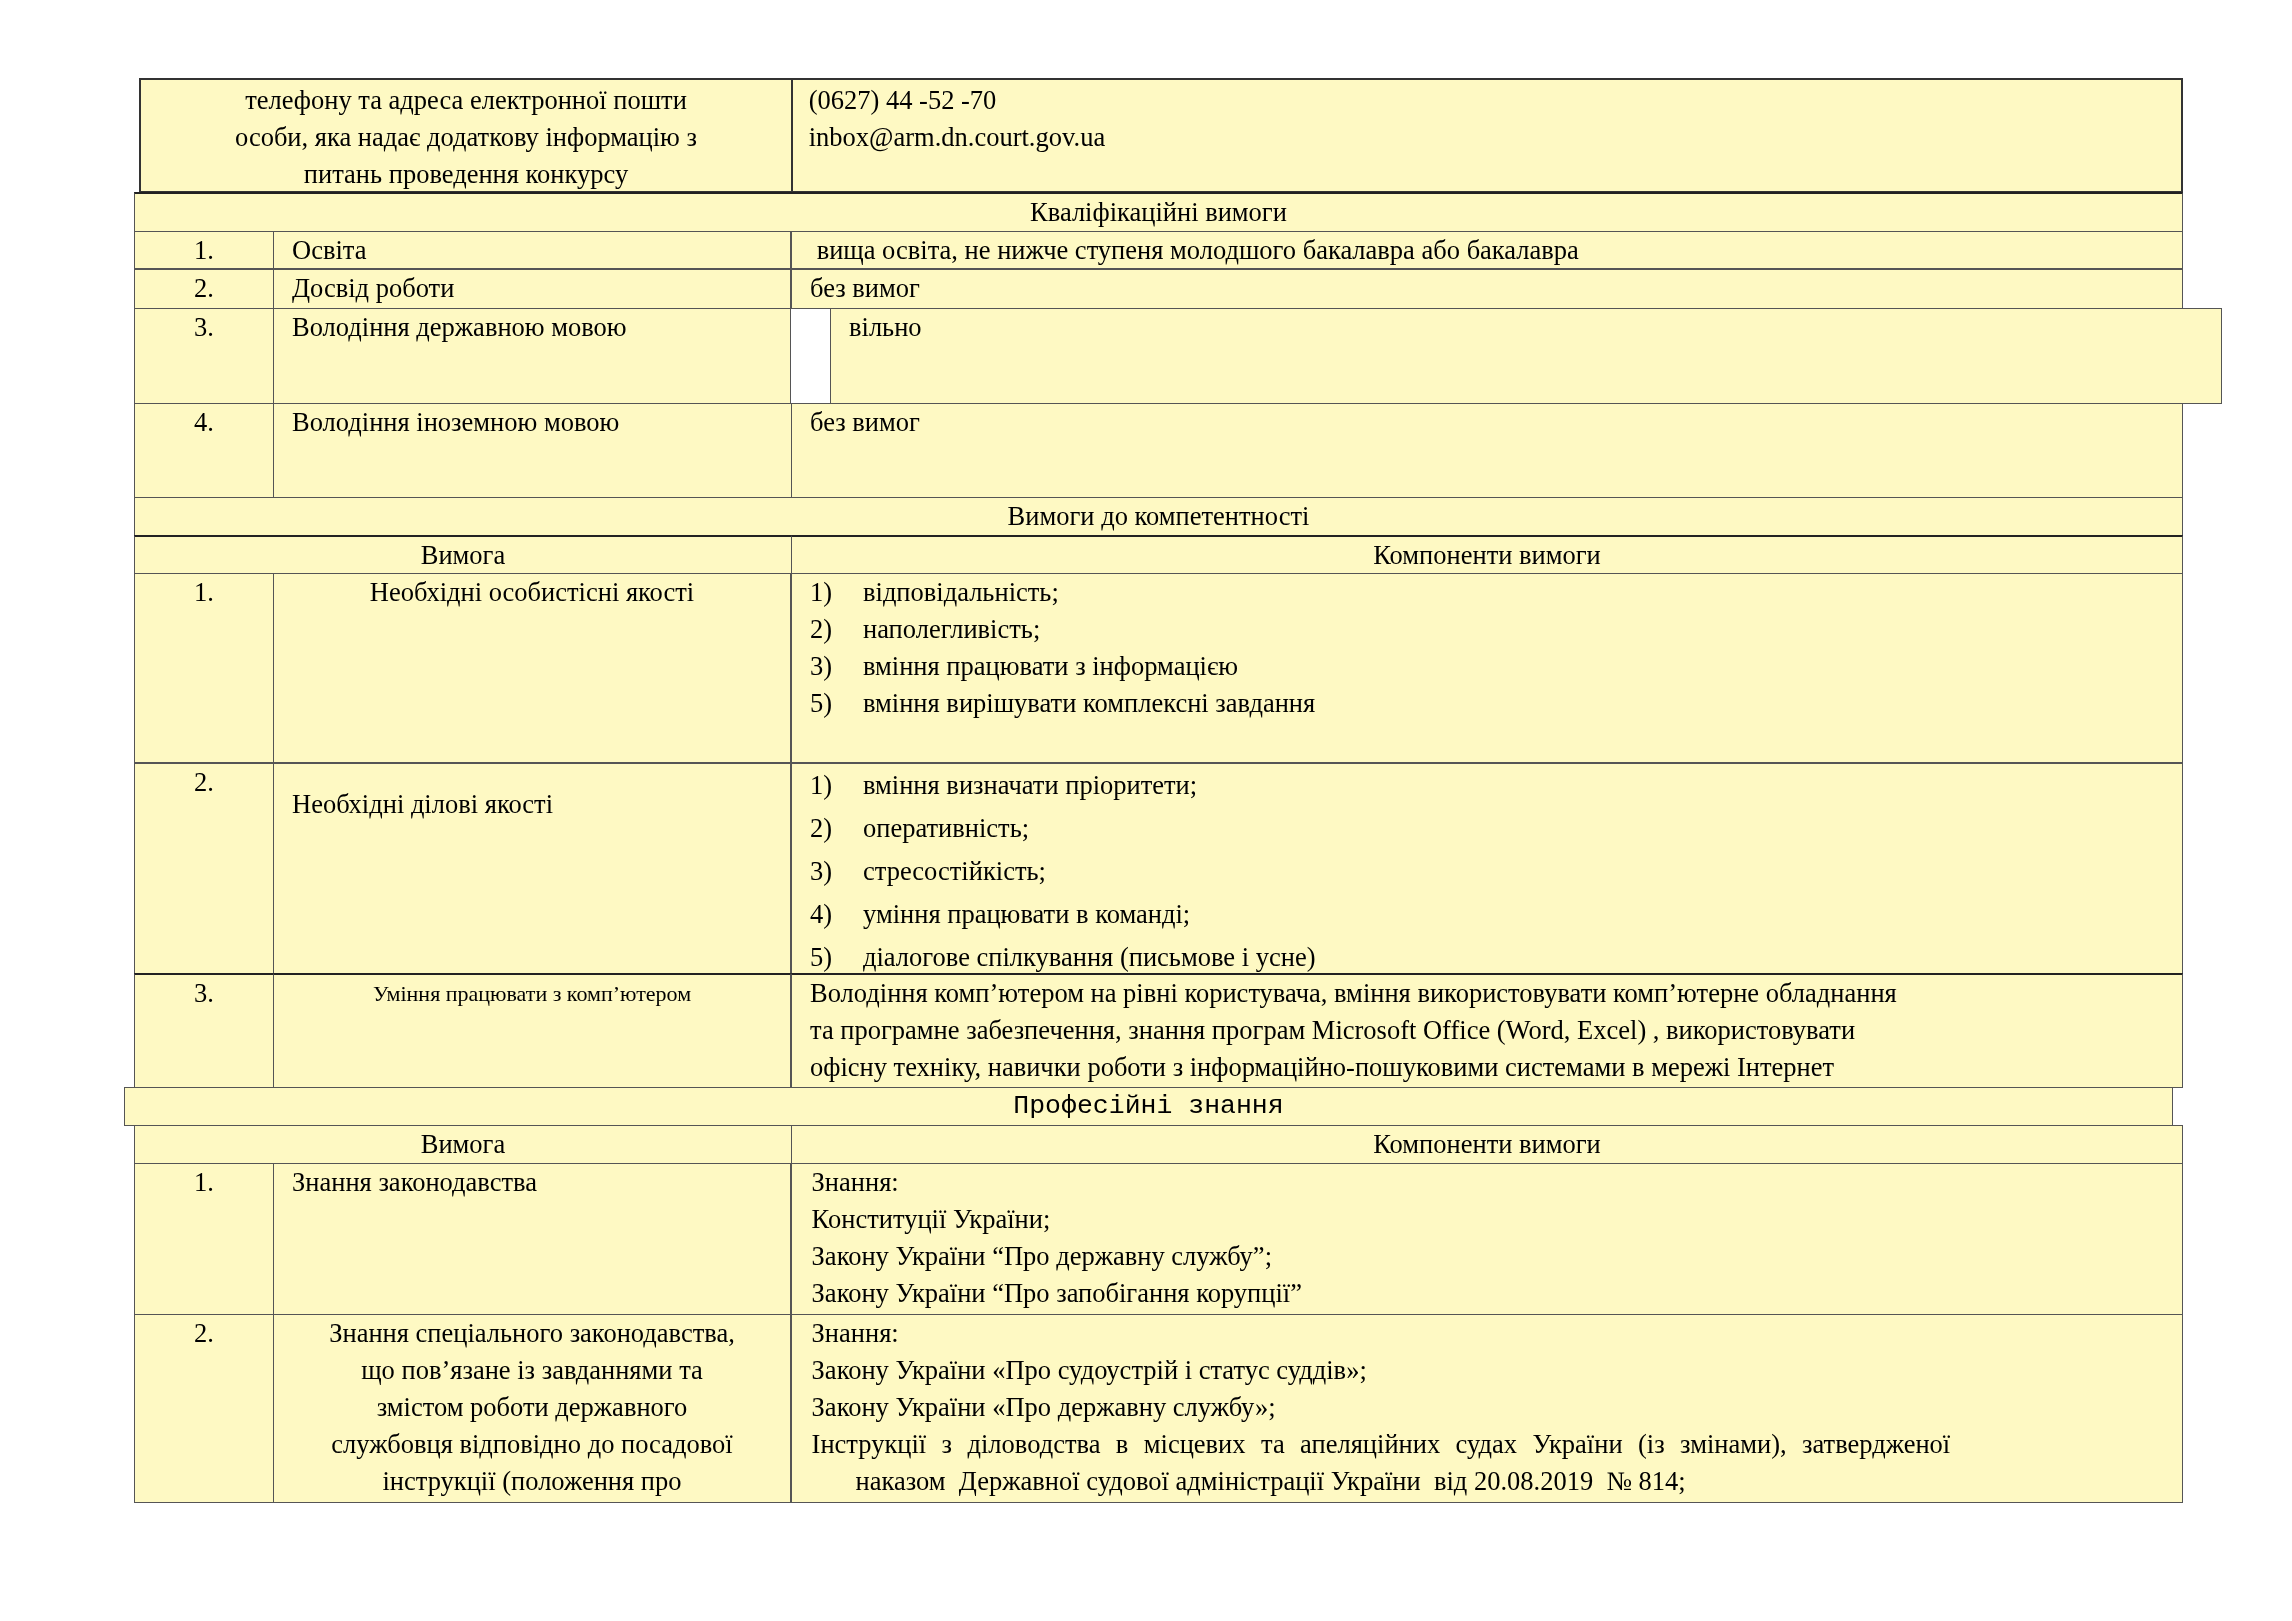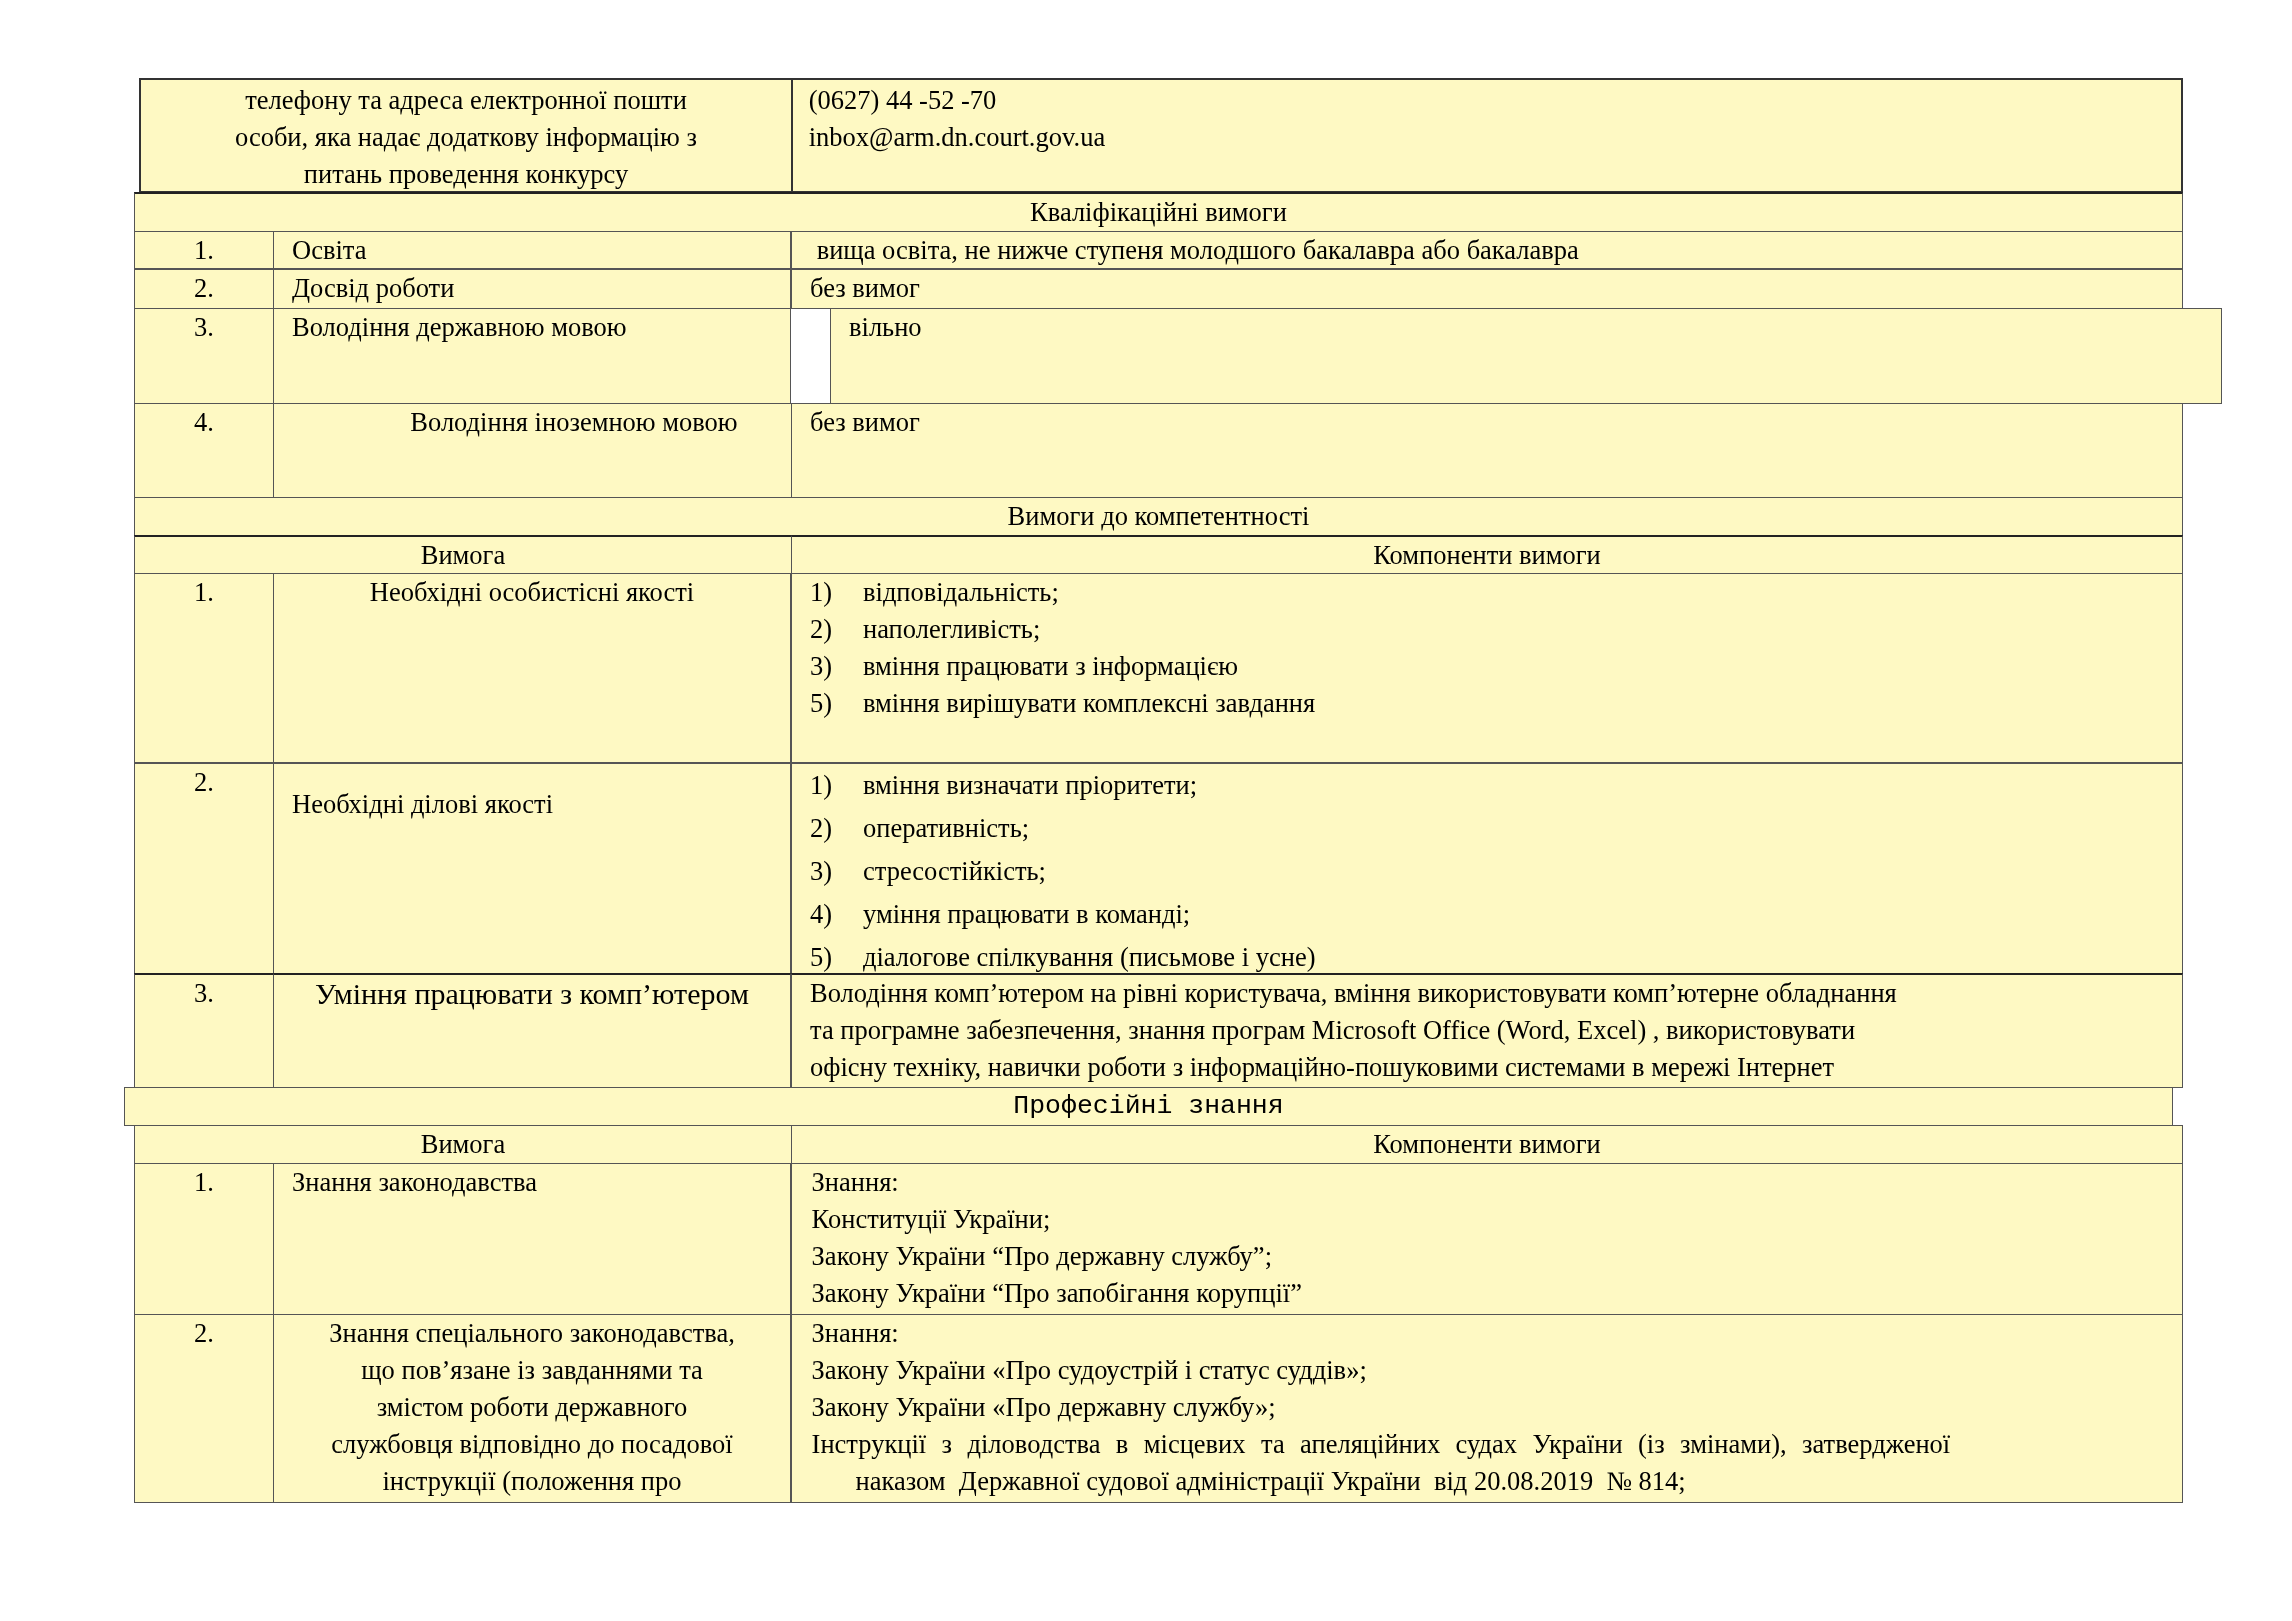--- a/index.html
+++ b/index.html
@@ -42,21 +42,21 @@
   <div class="cell" style="left:273px; top:269px; width:518px; height:40px;">Досвід роботи</div>
   <div class="cell" style="left:791px; top:269px; width:1392px; height:40px;">без вимог</div>
 </div>
 <div>
   <div class="cell num" style="left:134px; top:308px; width:140px; height:96px;">3.</div>
   <div class="cell" style="left:273px; top:308px; width:518px; height:96px;">Володіння державною мовою</div>
   <div class="cell" style="left:791px; top:308px; width:1392px; height:96px;margin-left:39px;">вільно</div>
 </div>
 <div>
   <div class="cell num" style="left:134px; top:403px; width:140px; height:95px;">4.</div>
-  <div class="cell" style="left:273px; top:403px; width:602px; height:95px;text-align:center;">Володіння іноземною мовою</div>
+  <div class="cell" style="left:273px; top:403px; width:602px; height:95px;">Володіння іноземною мовою</div>
   <div class="cell" style="left:791px; top:403px; width:1392px; height:95px;">без вимог</div>
 </div>
 
 <div class="cell c" style="left:134px; top:497px; width:2049px; height:39px;">
   <span>Вимоги до компетентності</span>
 </div>
 <div class="cell c" style="left:134px; top:535px; width:658px; height:39px; border-top:2px solid #222;">Вимога</div>
 <div class="cell c" style="left:791px; top:535px; width:1392px; height:39px; border-top:2px solid #222;">Компоненти вимоги</div>
 
 <div>
@@ -77,21 +77,21 @@
     <span class="list-line"><span class="li-num">1)</span><span>вміння визначати пріоритети;</span></span>
     <span class="list-line"><span class="li-num">2)</span><span>оперативність;</span></span>
     <span class="list-line"><span class="li-num">3)</span><span>стресостійкість;</span></span>
     <span class="list-line"><span class="li-num">4)</span><span>уміння працювати в команді;</span></span>
     <span class="list-line"><span class="li-num">5)</span><span>діалогове спілкування (письмове і усне)</span></span>
   </div>
 </div>
 
 <div>
   <div class="cell num" style="left:134px; top:973px; width:140px; height:115px; border-top:2px solid #222;">3.</div>
-  <div class="cell c" style="left:273px; top:973px; width:518px; height:115px; font-size:30px; border-top:2px solid #222;">Уміння працювати з комп’ютером</div>
+  <div class="cell c" style="left:273px; top:973px; width:518px; height:115px; font-size:22px; border-top:2px solid #222;">Уміння працювати з комп’ютером</div>
   <div class="cell" style="left:791px; top:973px; width:1392px; height:115px; border-top:2px solid #222;">
     <span class="line">Володіння комп’ютером на рівні користувача, вміння використовувати комп’ютерне обладнання</span>
     <span class="line">та програмне забезпечення, знання програм Microsoft Office (Word, Excel) , використовувати</span>
     <span class="line">офісну техніку, навички роботи з інформаційно-пошуковими системами в мережі Інтернет</span>
   </div>
 </div>
 
 <div class="cell c" style="left:124px; top:1087px; width:2049px; height:39px;font-family:Liberation Mono, monospace;">
   <span>Професійні знання</span>
 </div>

